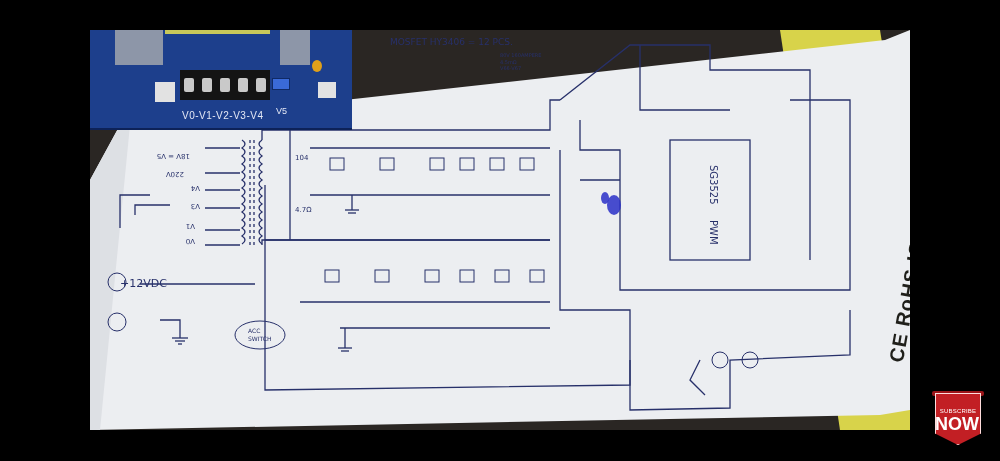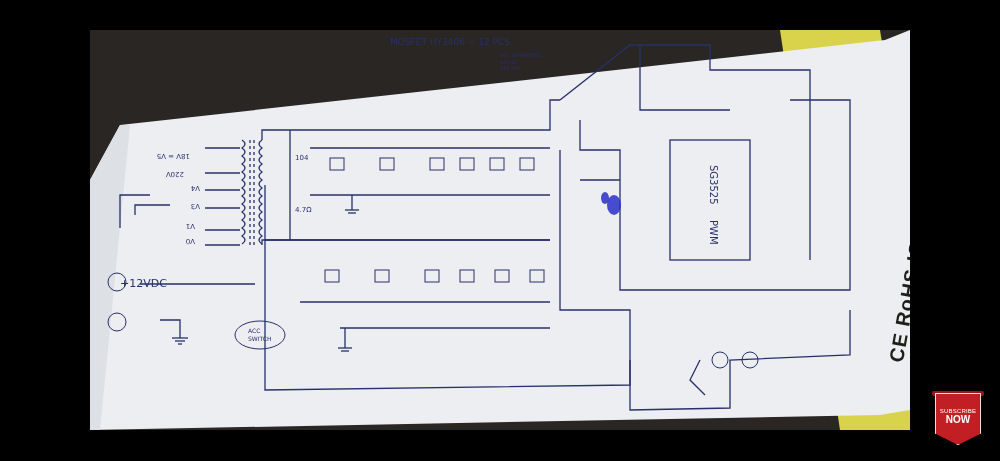--- a/index.html
+++ b/index.html
@@ -25,21 +25,21 @@
   .pcb .pcb-label-v5 { position: absolute; left: 186px; top: 76px; color: #e4e8f5; font-size: 9px; }
   svg.sch { position: absolute; left: 0; top: 0; }
   .hand { fill: #27306a; font-family: "DejaVu Sans", sans-serif; }
   .stamp { position: absolute; left: 735px; top: 160px; transform: rotate(-80deg); transform-origin: left top;
            font-weight: bold; font-size: 20px; color: #1f1f1a; white-space: nowrap; letter-spacing: 1px; top: 330px; left: 795px; }
   .subscribe { position: absolute; left: 935px; top: 393px; width: 46px; height: 52px; }
   .subscribe .ribbon { position: absolute; inset: 0; background: #c21f24;
     clip-path: polygon(0 0, 100% 0, 100% 78%, 50% 100%, 0 78%); border: 1px solid #ffdddd; }
   .subscribe .roll { position: absolute; left: -3px; top: -2px; width: 52px; height: 5px; background: #9a1418; border-radius: 2px; }
   .subscribe .s1 { position: absolute; top: 15px; width: 100%; text-align: center; font-size: 6px; color: #fff; letter-spacing: 0.2px; }
-  .subscribe .s2 { position: absolute; top: 21px; width: 100%; text-align: center; font-size: 10px; color: #fff; font-weight: bold; }
+  .subscribe .s2 { position: absolute; top: 21px; width: 100%; font-size: 18px; color: #fff; font-weight: bold; }
 </style>
 </head>
 <body>
 
 <div class="frame">
   <div class="desk"></div>
   <div class="yellow"></div>
 
   <div class="paper">
     <svg class="sch" width="820" height="400" viewBox="0 0 820 400">
@@ -144,20 +144,38 @@
       </g>
       <g class="hand" font-size="10" transform="rotate(90 620 170)">
         <text x="585" y="170">SG3525</text>
         <text x="640" y="170">PWM</text>
       </g>
 
       <ellipse cx="524" cy="175" rx="7" ry="10" fill="#2a2fc8" opacity="0.85"></ellipse>
       <ellipse cx="515" cy="168" rx="4" ry="6" fill="#2a2fc8" opacity="0.85"></ellipse>
     </svg>
 
+    <div class="pcb">
+      <div class="display"></div>
+      <div class="heatsink-l"></div>
+      <div class="heatsink-r"></div>
+      <div class="white-conn"></div>
+      <div class="terminal">
+        <span class="screw"></span>
+        <span class="screw"></span>
+        <span class="screw"></span>
+        <span class="screw"></span>
+        <span class="screw"></span>
+      </div>
+      <div class="blue-term"></div>
+      <div class="cap"></div>
+      <div class="white-conn2"></div>
+      <div class="pcb-label">V0-V1-V2-V3-V4</div>
+      <div class="pcb-label-v5">V5</div>
+    </div>
   </div>
 
   <div class="stamp">CE RoHS ISO</div>
 </div>
 
 <div class="subscribe">
   <div class="roll"></div>
   <div class="ribbon"></div>
   <div class="s1">SUBSCRIBE</div>
   <div class="s2">NOW</div>

